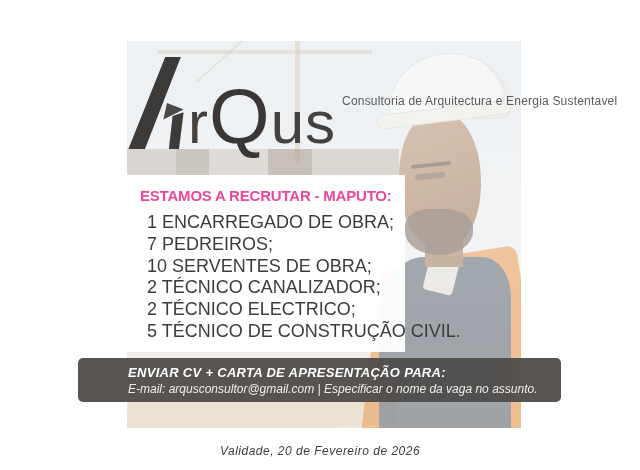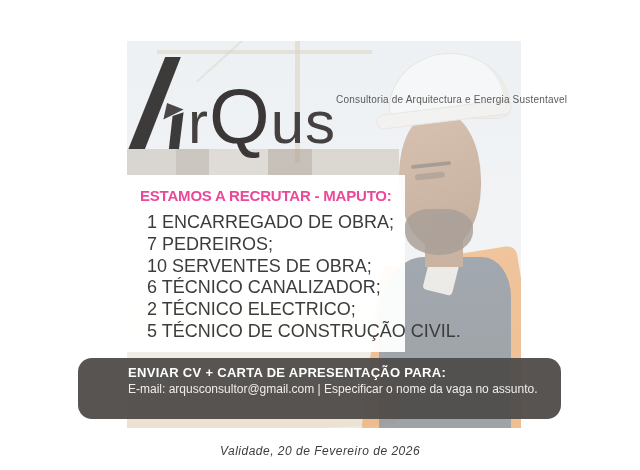--- a/index.html
+++ b/index.html
@@ -45,25 +45,25 @@
   .panel h1{margin:12px 0 0 13px;font-size:15px;font-weight:bold;color:#ec4899;letter-spacing:-.2px;}
   .positions{margin:8px 0 0 20px;padding:0;list-style:none;}
   .positions li{font-size:18px;color:#3c3c3c;line-height:21.8px;white-space:nowrap;}
 
   
   .logo{position:absolute;left:128px;top:57px;display:flex;align-items:flex-end;z-index:5;}
   .a-mark{display:block;}
   .logo-text{margin-left:4px;display:flex;flex-direction:row;}
   .wordmark{font-size:60px;line-height:52px;color:#454140;letter-spacing:1px;white-space:nowrap;}
   .wordmark .big-q{font-size:78px;font-weight:500;color:#3a3736;}
-  .tagline{font-size:10px;color:#5a5a5a;letter-spacing:.2px;margin:4px 0 2px 0;white-space:nowrap;}
+  .tagline{font-size:12px;color:#5a5a5a;letter-spacing:.2px;margin:4px 0 2px 6px;white-space:nowrap;}
 
   
-  .contact-bar{position:absolute;left:78px;top:358px;width:483px;height:61px;background:rgba(80,77,75,.96);
-               z-index:6;box-sizing:border-box;padding:7px 0 0 50px;border-radius:14px;}
+  .contact-bar{position:absolute;left:78px;top:358px;width:483px;height:44px;background:rgba(80,77,75,.96);
+               z-index:6;box-sizing:border-box;padding:7px 0 0 50px;border-radius:5px;font-style:italic;}
   .contact-heading{font-size:13px;font-weight:bold;color:#ffffff;letter-spacing:.3px;white-space:nowrap;}
   .contact-details{font-size:12px;color:#efedeb;margin-top:2px;white-space:nowrap;}
 
   
   .footer-note{position:absolute;left:0;top:444px;width:640px;text-align:center;
                font-size:12px;letter-spacing:.5px;color:#3d3d3d;font-weight:500;font-style:italic;}
 </style>
 </head>
 <body>
 
@@ -89,21 +89,21 @@
       <div class="helmet"></div>
       <div class="helmet-brim"></div>
     </div>
 
     <div class="panel">
       <h1>ESTAMOS A RECRUTAR - MAPUTO:</h1>
       <ul class="positions">
         <li>1 ENCARREGADO DE OBRA;</li>
         <li>7 PEDREIROS;</li>
         <li>10 SERVENTES DE OBRA;</li>
-        <li>6 TÉCNICO CANALIZADOR;</li>
+        <li>2 TÉCNICO CANALIZADOR;</li>
         <li>2 TÉCNICO ELECTRICO;</li>
         <li>5 TÉCNICO DE CONSTRUÇÃO CIVIL.</li>
       </ul>
     </div>
   </div>
 
   <div class="logo">
     <svg class="a-mark" width="56" height="92" viewBox="0 0 60 100" aria-hidden="true">
       <polygon points="40,0 57,0 18,100 0,100" fill="#3d3b3a"></polygon>
       <polygon points="42,50 60,57 38,68" fill="#4a4746"></polygon>

